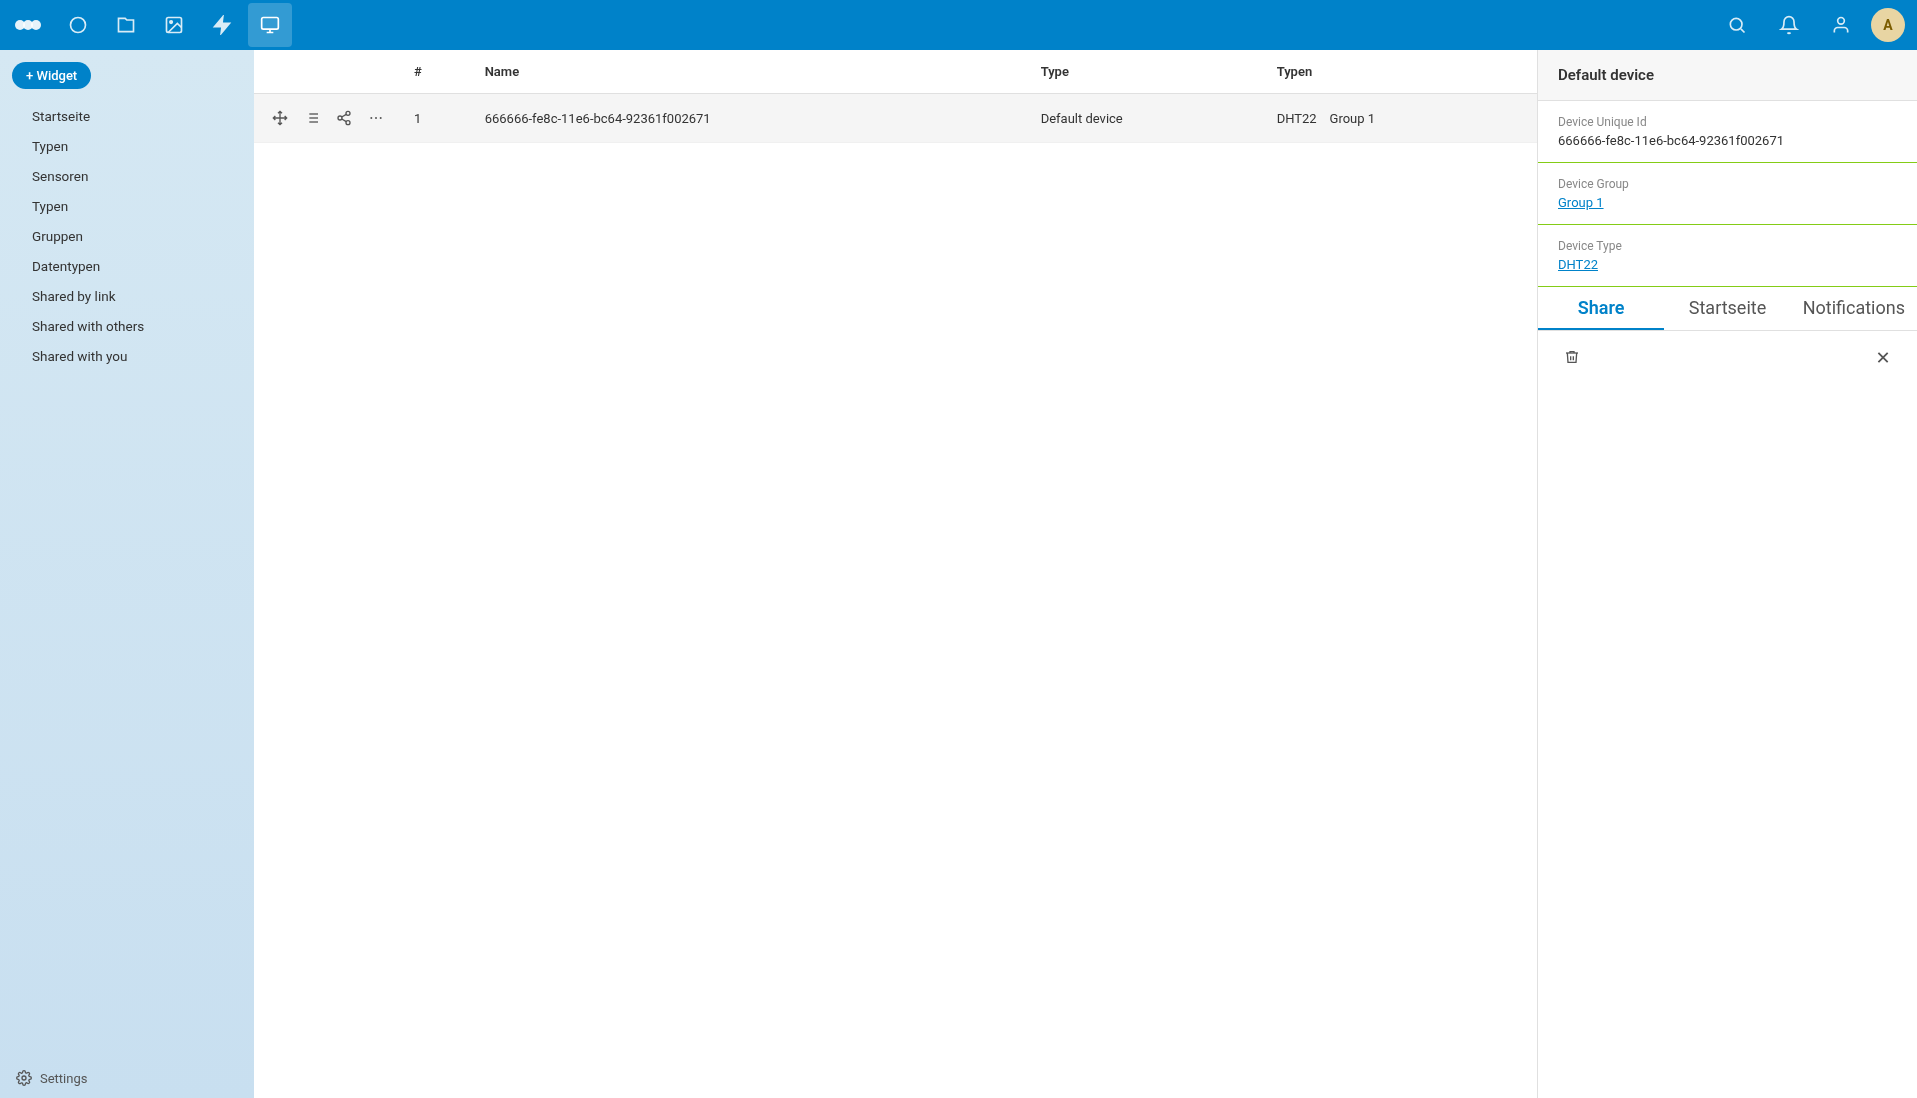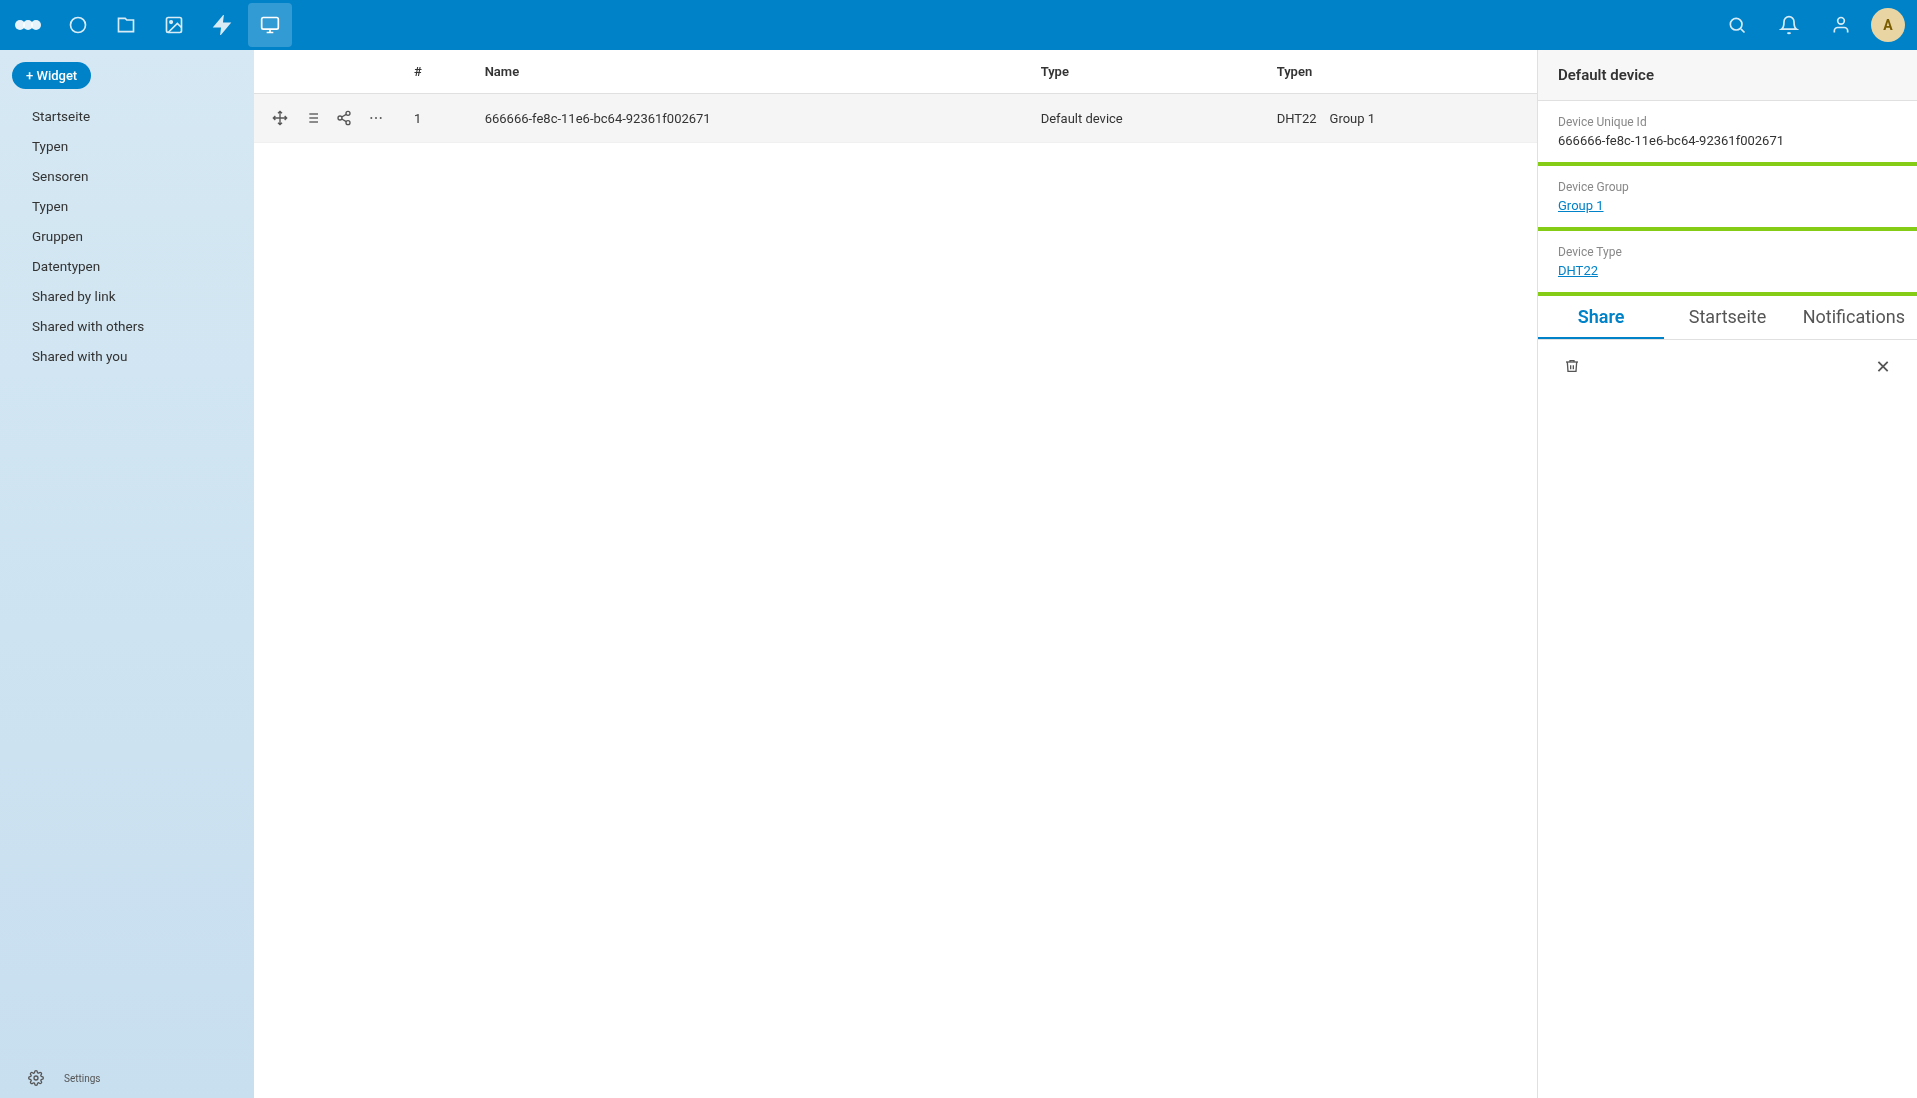--- a/index.html
+++ b/index.html
@@ -50,22 +50,22 @@
     }
     .sidebar-item {
       padding: 7px 32px;
       cursor: pointer;
       color: #333;
       font-size: 13.5px;
       border-radius: 0;
     }
     .sidebar-spacer { flex: 1; }
     .sidebar-settings {
-      display: flex; align-items: center; gap: 20px;
-      padding: 12px 28px; cursor: pointer; color: #555; font-size: 10px;
+      display: flex; align-items: center; gap: 8px;
+      padding: 12px 16px; cursor: pointer; color: #555; font-size: 13px;
     }
 
     
     .content-area { flex: 1; display: flex; flex-direction: column; overflow: hidden; background: #fff; }
 
     
     .table-container { flex: 1; overflow: auto; padding: 0; }
     table { width: 100%; border-collapse: collapse; }
     thead tr { border-bottom: 1px solid #e0e0e0; }
     thead th {
@@ -96,21 +96,21 @@
     .panel-header {
       padding: 16px 20px;
       font-size: 15px;
       font-weight: 600;
       color: #333;
       background: #f7f7f7;
       border-bottom: 1px solid #e0e0e0;
     }
     .panel-section {
       padding: 14px 20px;
-      border-bottom: 4px solid #84cc16;
+      border-bottom: 1px solid #84cc16;
     }
     .panel-label {
       font-size: 12px;
       color: #888;
       margin-bottom: 4px;
     }
     .panel-value {
       font-size: 13px;
       color: #333;
     }

